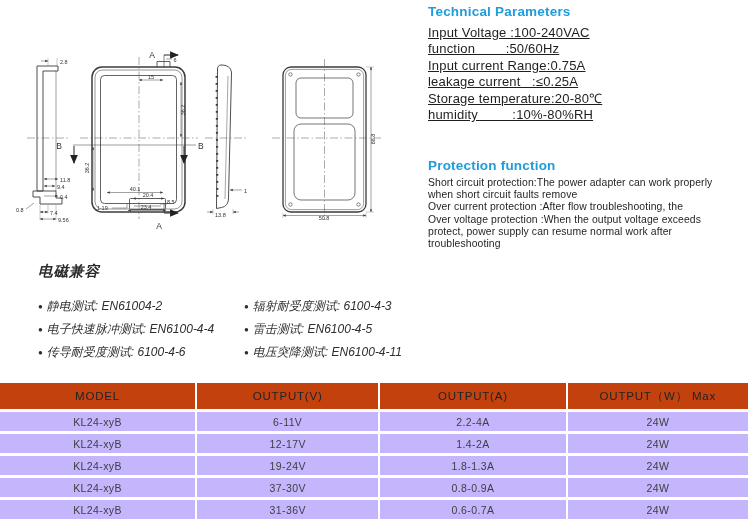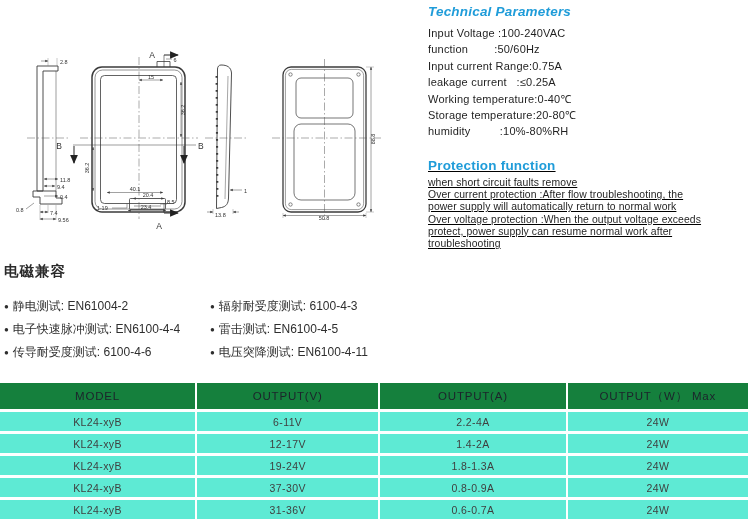--- a/index.html
+++ b/index.html
@@ -14,43 +14,43 @@
   .geo { stroke:#3b3b3b; fill:none; }
   .diml { stroke:#555; stroke-width:0.55; fill:none; }
   .extl { stroke:#777; stroke-width:0.4; fill:none; }
   .cline { stroke:#555; stroke-width:0.5; fill:none; stroke-dasharray:8 2.5 1.5 2.5; }
   .dimt { font-size:5.5px; }
   .sect { font-size:8.5px; }
   
   .blk-title { color:#1f9cd9; font-size:13.5px; font-weight:bold; letter-spacing:.2px; }
   .tech-params { position:absolute; left:428px; top:4px; width:318px; }
   .tech-params .tp-line {
-    white-space:pre; font-size:11px; color:#1f1f1f; line-height:16.4px; letter-spacing:.2px;
-  }
-  .tech-params .blk-title { margin-bottom:6px;font-style:italic; }
-  .protection { position:absolute; left:428px; top:158px; width:320px;text-decoration:underline; }
+    white-space:pre; font-size:13px; color:#1f1f1f; line-height:16.4px; letter-spacing:.2px;text-decoration:underline;
+  }
+  .tech-params .blk-title { margin-bottom:6px; }
+  .protection { position:absolute; left:428px; top:158px; width:320px; }
   .protection .blk-title { margin-bottom:4px; }
   .protection .pf-line { font-size:10.4px; color:#1f1f1f; line-height:12.2px; letter-spacing:.1px; }
   
-  .emc { position:absolute; left:4px; top:262px; width:400px; }
+  .emc { position:absolute; left:38px; top:262px; width:400px;font-style:italic; }
   .emc-title { font-size:14.5px; color:#2b2b2b; font-weight:600; letter-spacing:1px; }
   .emc-cols { display:flex; margin-top:14px; }
   .emc-col { display:flex; flex-direction:column; }
   .emc-col.left { width:206px; }
   .emc-item { display:flex; align-items:center; height:23px; font-size:12px; color:#2e2e2e; }
   .emc-item .bullet { font-size:8px; margin-right:4px; color:#2e2e2e; }
   
   .spec-table-wrap { position:absolute; left:-2px; top:380px; width:752px; }
   table.spec { border-collapse:separate; border-spacing:2px 3px; width:100%; table-layout:fixed; }
   table.spec th {
-    background:#15803d; height:26px; font-size:11.5px; font-weight:normal;
+    background:#c2410c; height:26px; font-size:11.5px; font-weight:normal;
     color:#1c232b; letter-spacing:.8px; text-align:center; vertical-align:middle;
   }
   table.spec td {
-    background:#5eead4; height:19px; font-size:10.5px; color:#3f3f3f;
+    background:#c4b5fd; height:19px; font-size:10.5px; color:#3f3f3f;
     text-align:center; vertical-align:middle; letter-spacing:.4px;
   }
 </style>
 </head>
 <body>
 
 <div class="page">
 
   <svg class="drawings" viewBox="0 45 400 190">
     <defs>
@@ -170,30 +170,29 @@
       <text class="dimt" x="324" y="220" text-anchor="middle">50.8</text>
     </g>
   </svg>
 
   <div class="tech-params">
     <div class="blk-title">Technical Parameters</div>
     <div class="tp-line">Input Voltage :100-240VAC</div>
     <div class="tp-line">function        :50/60Hz</div>
     <div class="tp-line">Input current Range:0.75A</div>
     <div class="tp-line">leakage current   :≤0.25A</div>
-    <div class="tp-line">Working temperature:0-40℃</div>
     <div class="tp-line">Storage temperature:20-80℃</div>
     <div class="tp-line">humidity         :10%-80%RH</div>
   </div>
 
   <div class="protection">
     <div class="blk-title">Protection function</div>
+    <div class="pf-line">Short circuit protection:The power adapter can work properly</div>
     <div class="pf-line">when short circuit faults remove</div>
     <div class="pf-line">Over current protection :After flow troubleshooting, the</div>
-    <div class="pf-line">power supply will automatically return to normal work</div>
     <div class="pf-line">Over voltage protection :When the output voltage exceeds</div>
     <div class="pf-line">protect, power supply can resume normal work after</div>
     <div class="pf-line">troubleshooting</div>
   </div>
 
   <div class="emc">
     <div class="emc-title">电磁兼容</div>
     <div class="emc-cols">
       <div class="emc-col left">
         <div class="emc-item">

